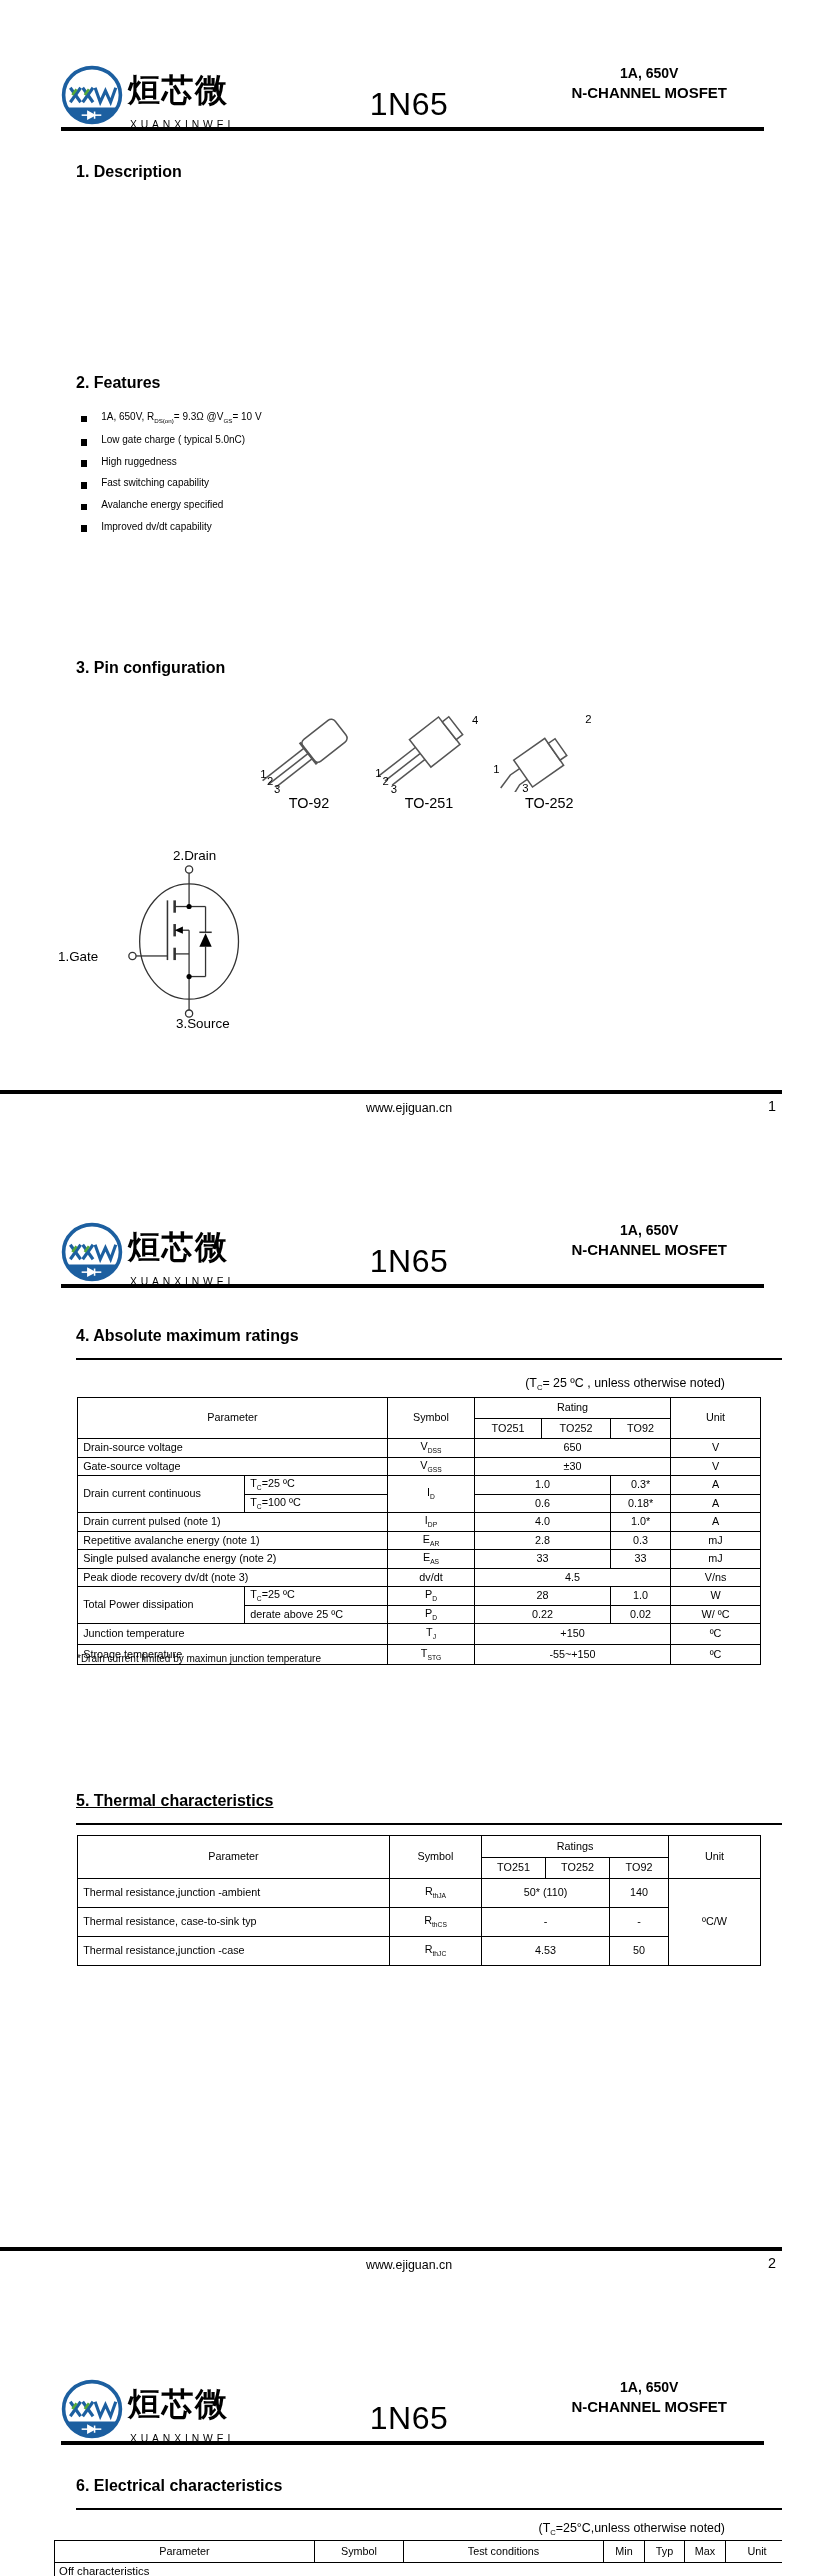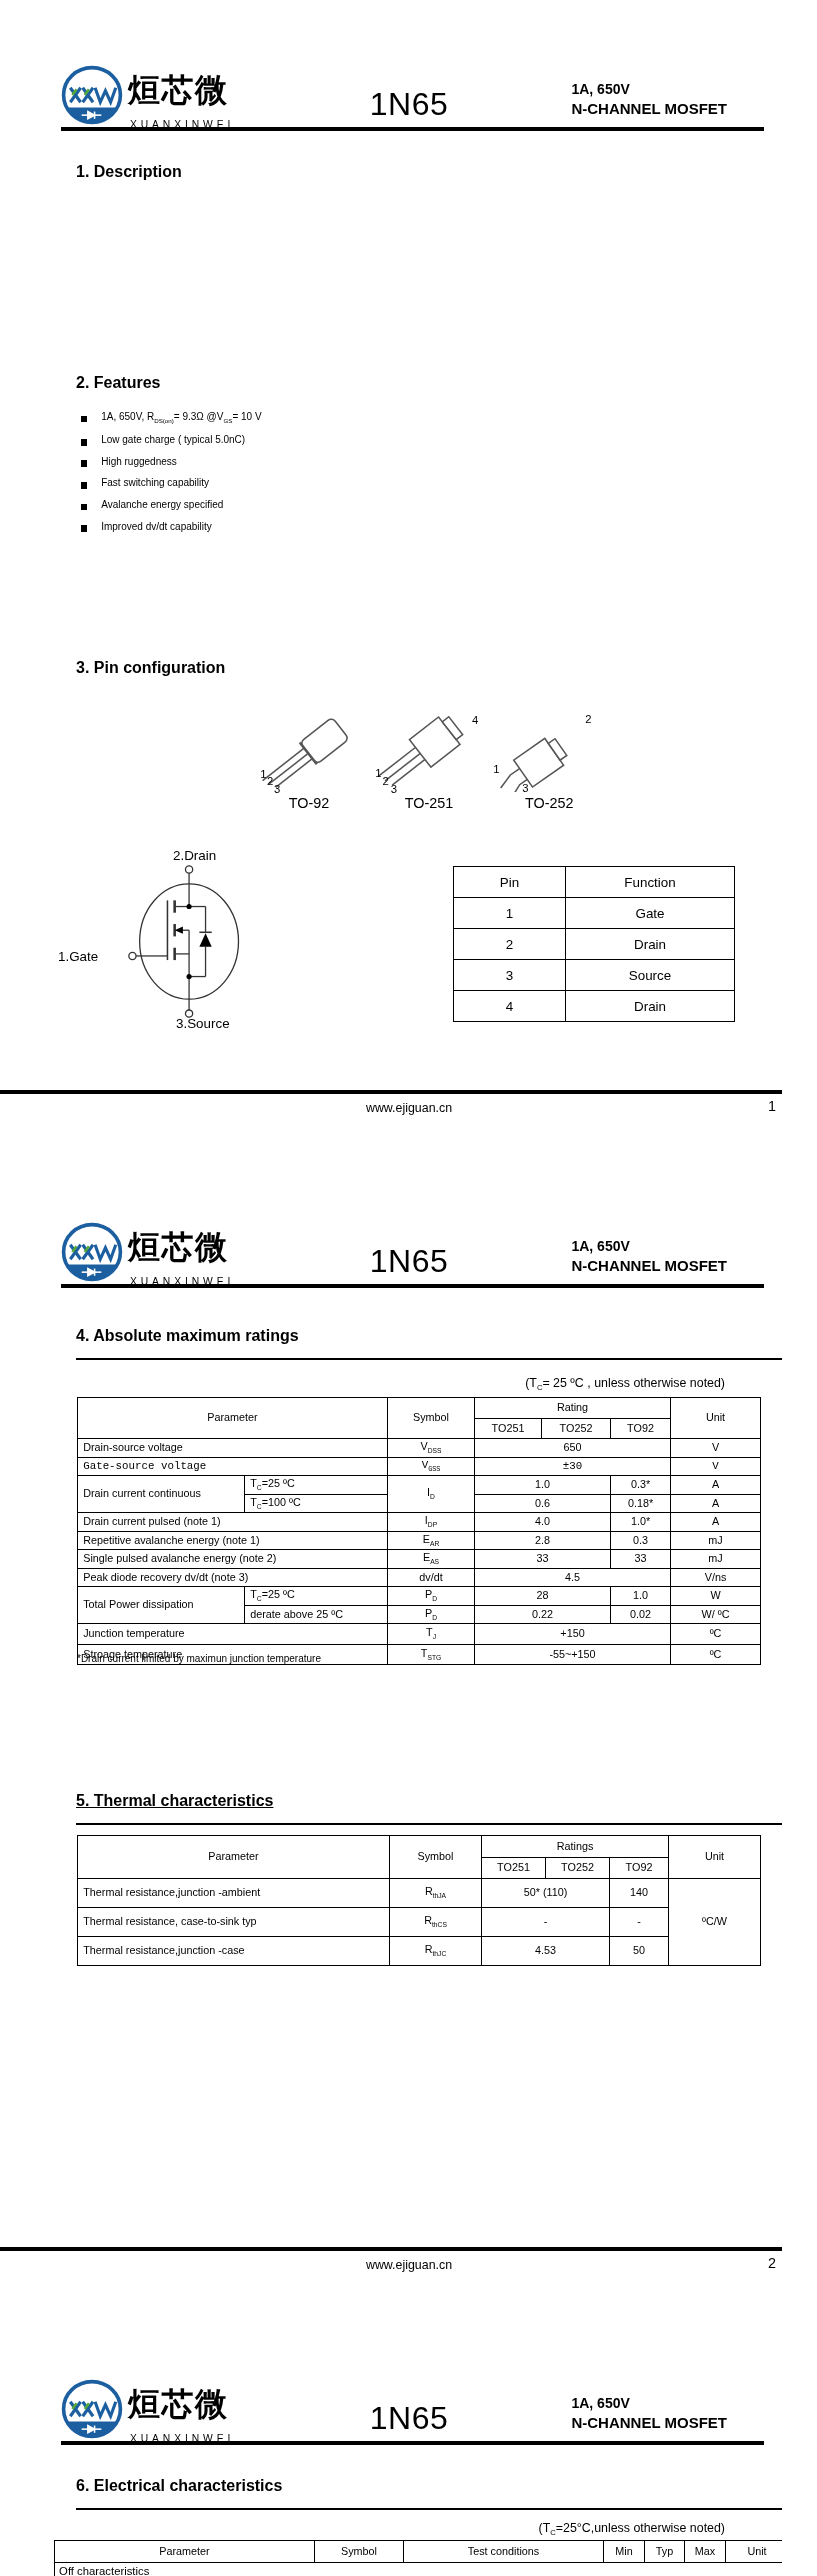--- a/index.html
+++ b/index.html
@@ -5,21 +5,21 @@
   * { margin:0; padding:0; box-sizing:border-box; }
   html,body { background:#fff; }
   body { width:818px; font-family:"Liberation Sans", sans-serif; color:#000; }
   .page { position:relative; width:782px; height:1157px; background:#fff; overflow:hidden; }
 
   
   .logo-svg { position:absolute; left:61px; top:64px; width:62px; height:62px; }
   .brand-cn { position:absolute; left:128px; top:69px; font-size:32px; font-weight:bold; letter-spacing:1.5px; }
   .brand-en { position:absolute; left:130px; top:119px; font-size:10.3px; letter-spacing:3.9px; }
   .part-number { position:absolute; left:0; width:818px; top:86px; text-align:center; font-size:32px; letter-spacing:0.5px; }
-  .hdr-rating { position:absolute; right:55px; top:81px; text-align:left; font-weight:bold; }
+  .hdr-rating { position:absolute; right:55px; top:65px; text-align:center; font-weight:bold; }
   .hdr-rating .l1 { font-size:14px; margin-bottom:3.1px; }
   .hdr-rating .l2 { font-size:15px; }
   .hdr-rule { position:absolute; left:61px; width:703px; top:127px; height:3.6px; background:#000; }
 
   
   .pg-rule { position:absolute; left:0; width:818px; top:1090px; height:3.6px; background:#000; }
   .pg-url  { position:absolute; left:0; width:818px; top:1101px; text-align:center; font-size:12.4px; }
   .pg-num  { position:absolute; left:768px; top:1098px; font-size:14.4px; }
 
   
@@ -194,48 +194,20 @@
     </g>
     <circle cx="140" cy="100" r="5" fill="#000"></circle>
     <circle cx="140" cy="236" r="5" fill="#000"></circle>
     <polygon points="112,146 128,139 128,153" fill="#000"></polygon>
     <polygon points="160,178 184,178 172,152" fill="#000"></polygon>
   </svg>
   <span class="sym-label" style="left:173px; top:848px;">2.Drain</span>
   <span class="sym-label" style="left:58px; top:949px;">1.Gate</span>
   <span class="sym-label" style="left:176px; top:1016px;">3.Source</span>
 
-  <table class="pintable">
-    <colgroup>
-        <col style="width:112px">
-        <col style="width:169px">
-      </colgroup>
-    <tbody>
-        <tr>
-      <td>Pin</td>
-      <td>Function</td>
-    </tr>
-    <tr>
-      <td>1</td>
-      <td>Gate</td>
-    </tr>
-    <tr>
-      <td>2</td>
-      <td>Drain</td>
-    </tr>
-    <tr>
-      <td>3</td>
-      <td>Source</td>
-    </tr>
-    <tr>
-      <td>4</td>
-      <td>Drain</td>
-    </tr>
-  </tbody>
-    </table>
 
   <div class="pg-rule"></div>
   <div class="pg-url">www.ejiguan.cn</div>
   <div class="pg-num">1</div>
 </div>
 
 <div class="page">
 
   <svg class="logo-svg" viewBox="0 0 120 120">
     <ellipse cx="60" cy="60" rx="55" ry="53" fill="#fff" stroke="#1c5fa0" stroke-width="7"></ellipse>
@@ -292,21 +264,21 @@
       <td>TO251</td>
       <td>TO252</td>
       <td>TO92</td>
     </tr>
     <tr style="height:18.5px;">
       <td colspan="2" class="pl">Drain-source voltage</td>
       <td>V<sub>DSS</sub></td>
       <td colspan="3">650</td>
       <td>V</td>
     </tr>
-    <tr style="height:18.5px;font-family:Liberation Mono, monospace;">
+    <tr style="height:18.5px;">
       <td colspan="2" class="pl">Gate-source voltage</td>
       <td>V<sub>GSS</sub></td>
       <td colspan="3">±30</td>
       <td>V</td>
     </tr>
     <tr style="height:18.5px;">
       <td rowspan="2" class="pl">Drain current continuous</td>
       <td class="pl">T<sub>C</sub>=25 ºC</td>
       <td rowspan="2">I<sub>D</sub></td>
       <td colspan="2">1.0</td>

